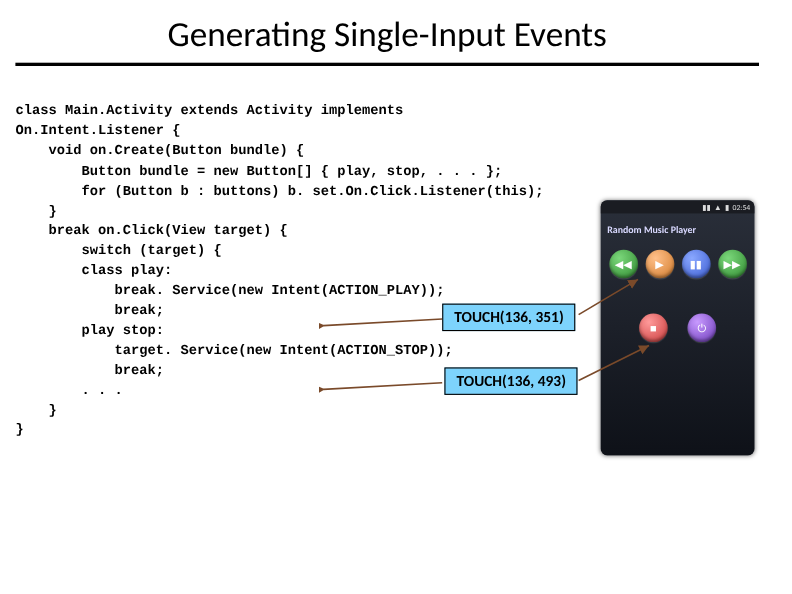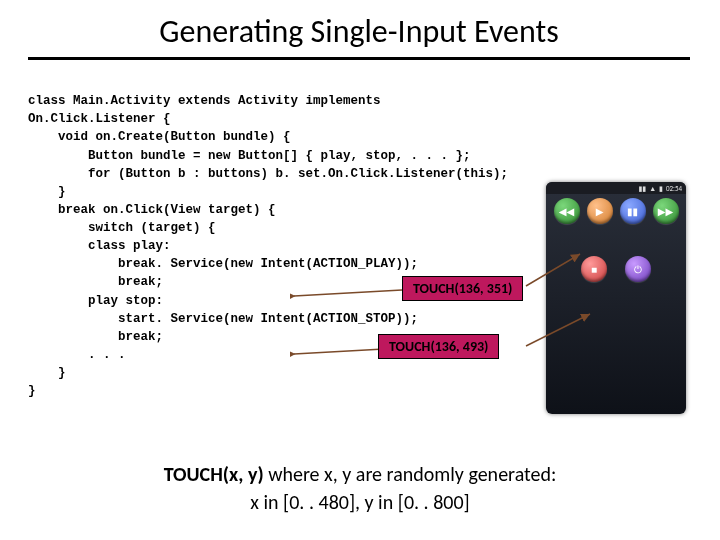--- a/index.html
+++ b/index.html
@@ -10,21 +10,21 @@
     width: 720px;
     height: 540px;
     overflow: hidden;
     position: relative;
   }
   .slide {
     width: 720px;
     height: 540px;
     position: relative;
     box-sizing: border-box;
-    padding: 12px 30px 0 28px;
+    padding: 12px 30px 0 14px;
   }
   .title {
     font-size: 32px;
     font-weight: 400;
     text-align: center;
     margin: 0 0 6px 0;
   }
   .rule {
     border: none;
     border-top: 3px solid #000;
@@ -86,21 +86,21 @@
     color: #fff;
     box-shadow: inset 0 -2px 3px rgba(0,0,0,.4), 0 1px 1px rgba(255,255,255,.15);
   }
   .g { background: radial-gradient(circle at 35% 30%, #7bd77b, #2f8a2f); }
   .o { background: radial-gradient(circle at 35% 30%, #ffc08a, #d07a2a); }
   .b { background: radial-gradient(circle at 35% 30%, #8aa8ff, #3a5bd0); }
   .r { background: radial-gradient(circle at 35% 30%, #ff9a9a, #c83a3a); }
   .p { background: radial-gradient(circle at 35% 30%, #c89aff, #6b3ab8); }
   .callout {
     position: absolute;
-    background: #be185d;
+    background: #7dd3fc;
     border: 1.5px solid #000;
     font-family: Calibri, Arial, sans-serif;
     font-size: 14px;
     font-weight: bold;
     padding: 3px 10px;
     z-index: 3;
     white-space: nowrap;
   }
   .arrow {
     position: absolute;
@@ -122,45 +122,46 @@
 </head>
 <body>
 
 <div class="slide">
 
   <h1 class="title">Generating Single-Input Events</h1>
   <hr class="rule">
 
   <div class="code">
 <span>class Main.Activity extends Activity implements</span>
-<span>On.Click.Listener {</span>
+<span>On.Intent.Listener {</span>
 <span>    void on.Create(Button bundle) {</span>
 <span>        Button bundle = new Button[] { play, stop, . . . };</span>
 <span>        for (Button b : buttons) b. set.On.Click.Listener(this);</span>
 <span>    }</span>
 <span>    break on.Click(View target) {</span>
 <span>        switch (target) {</span>
 <span>        class play:</span>
 <span>            break. Service(new Intent(ACTION_PLAY));</span>
 <span>            break;</span>
 <span>        play stop:</span>
-<span>            start. Service(new Intent(ACTION_STOP));</span>
+<span>            target. Service(new Intent(ACTION_STOP));</span>
 <span>            break;</span>
 <span>        . . .</span>
 <span>    }</span>
 <span>}</span>
 </div>
 
   <div class="phone">
     <div class="statusbar">
       <span>▮▮</span>
       <span>▲</span>
       <span>▮</span>
       <span>02:54</span>
     </div>
+    <div class="app-title">Random Music Player</div>
     <div class="btn-row">
       <div class="pbtn g">
           <span>◀◀</span>
         </div>
       <div class="pbtn o">
           <span>▶</span>
         </div>
       <div class="pbtn b">
           <span>▮▮</span>
         </div>
@@ -172,21 +173,21 @@
       <div class="pbtn r">
           <span>■</span>
         </div>
       <div class="pbtn p">
           <span>⏻</span>
         </div>
     </div>
   </div>
 
   <div class="callout" style="left:402px;top:276px">TOUCH(136, 351)</div>
-  <div class="callout" style="left:378px;top:334px">TOUCH(136, 493)</div>
+  <div class="callout" style="left:404px;top:334px">TOUCH(136, 493)</div>
 
   <div class="arrow" style="left:290px;top:286px">
     <svg width="114" height="14">
         <defs>
           <marker id="ah1" markerWidth="8" markerHeight="8" refX="1" refY="3" orient="auto">
             <path d="M6,0 L0,3 L6,6 Z" fill="#7a4a2a"></path>
           </marker>
         </defs>
         <line x1="112" y1="4" x2="4" y2="10" stroke="#7a4a2a" stroke-width="1.5" marker-end="url(#ah1)"></line>
       </svg>
@@ -215,20 +216,14 @@
     <svg width="70" height="40">
         <defs>
           <marker id="ah4" markerWidth="8" markerHeight="8" refX="6" refY="3" orient="auto">
             <path d="M0,0 L6,3 L0,6 Z" fill="#7a4a2a"></path>
           </marker>
         </defs>
         <line x1="2" y1="36" x2="66" y2="4" stroke="#7a4a2a" stroke-width="1.5" marker-end="url(#ah4)"></line>
       </svg>
   </div>
 
-  <div class="footer">
-    <div class="l1">
-      <b>TOUCH(x, y)</b><span> where x, y are randomly generated:</span>
-    </div>
-    <div class="l2">x in [0. . 480], y in [0. . 800]</div>
-  </div>
 
 </div>
 
 </body></html>

